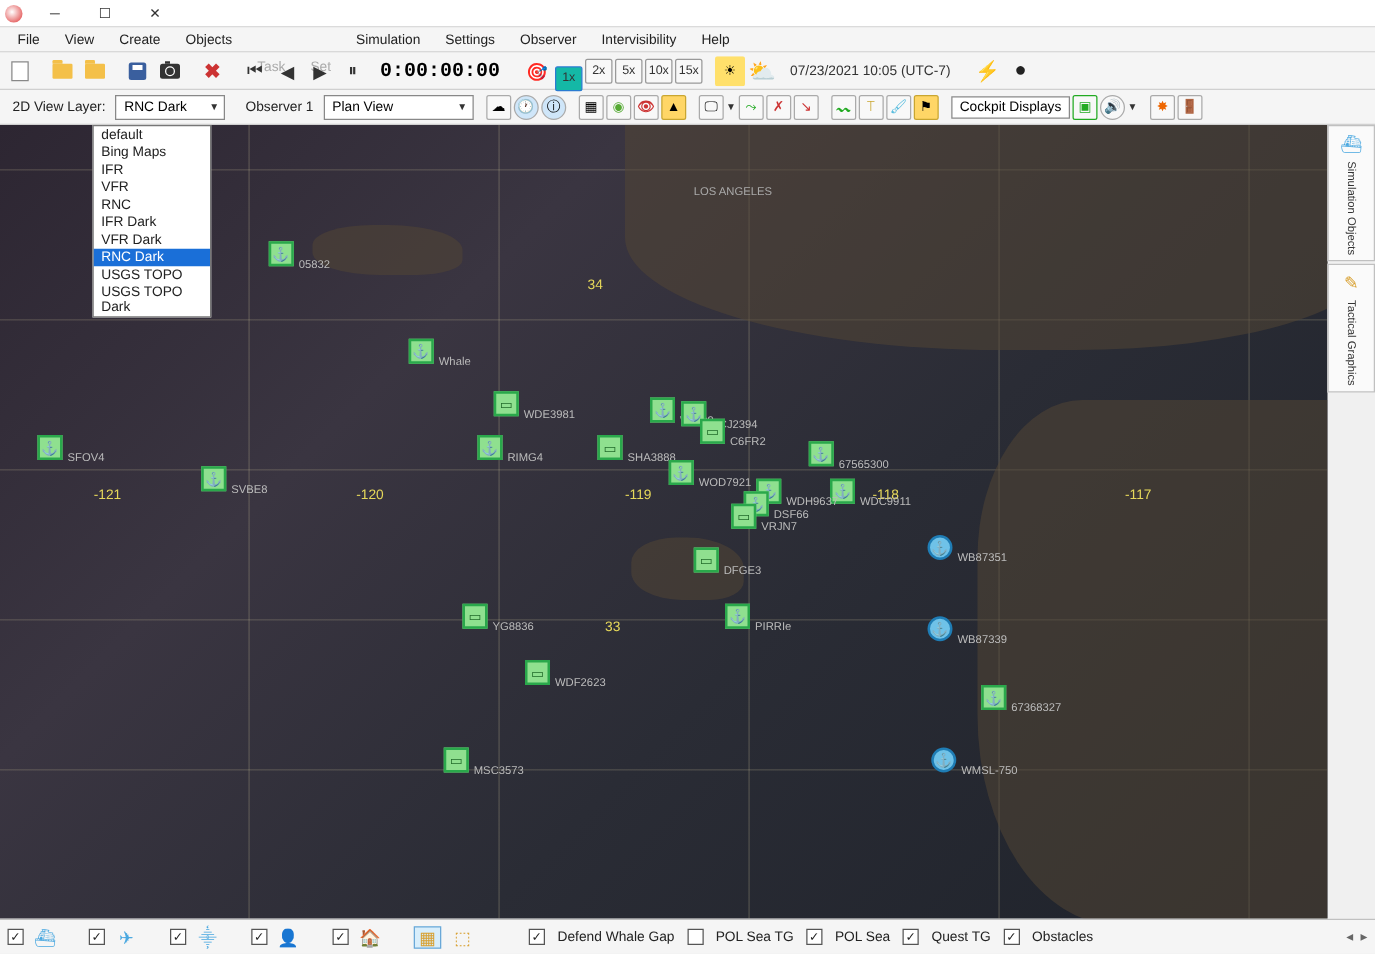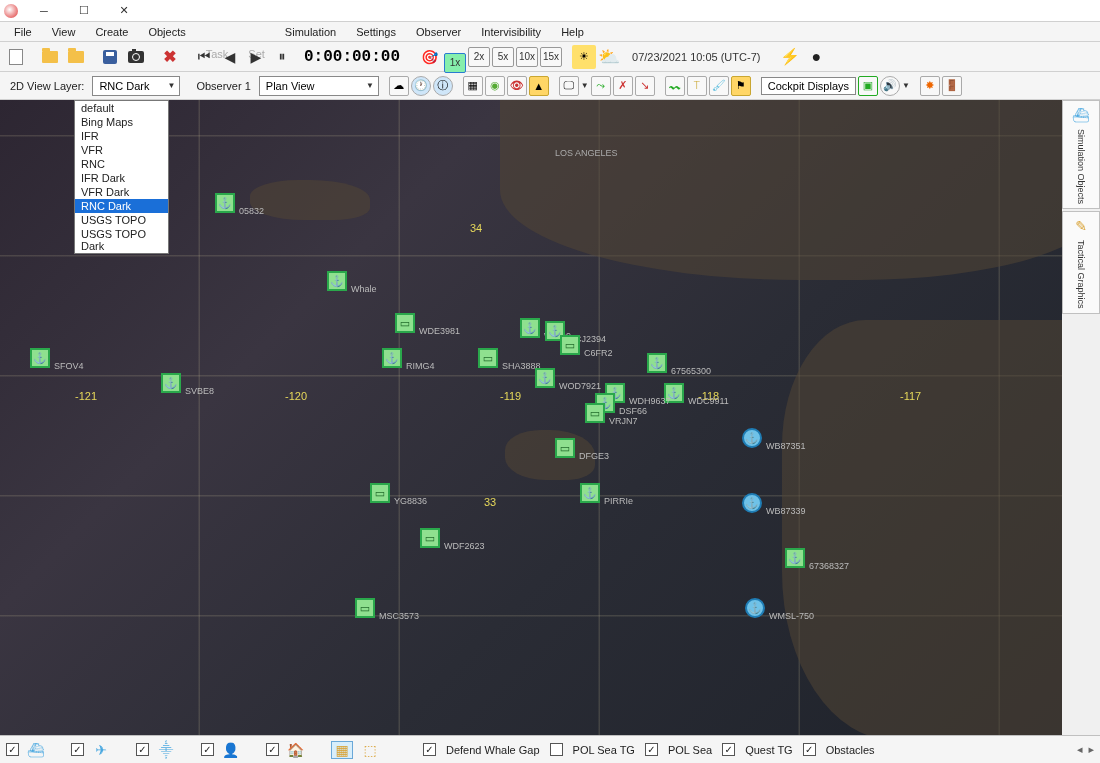--- a/index.html
+++ b/index.html
@@ -26,21 +26,21 @@
 .page-ico { width: 14px; height: 16px; background:#fff; border:1px solid #888; }
 .save-ico { width:14px; height:14px; background:#3a5f9e; border-radius:2px; position:relative; }
 .save-ico::after{content:"";position:absolute;top:2px;left:3px;width:8px;height:4px;background:#fff;}
 .cam-ico{width:16px;height:12px;background:#333;border-radius:2px;position:relative;}
 .cam-ico::before{content:"";position:absolute;top:-2px;left:4px;width:4px;height:2px;background:#333;}
 .cam-ico::after{content:"";position:absolute;top:2px;left:4px;width:6px;height:6px;border:1px solid #fff;border-radius:50%;}
 .x-ico{font-size:16px;font-weight:bold;color:#c33;}
 .playctl{font-size:14px;color:#333;}
 .time-disp{font:bold 16px/1 "Courier New",monospace; padding:0 8px;}
 .pill{width:22px;height:20px;display:flex;align-items:center;justify-content:center;border:1px solid #999;border-radius:2px;cursor:pointer;font-size:10px;color:#333;background:#f8f8f8;}
-.pill.sel{background:#86efac;border-color:#2a7bd1;margin-top:12px;}
+.pill.sel{background:#14b8a6;border-color:#2a7bd1;margin-top:12px;}
 .cloud{font-size:18px;color:#888;text-shadow:0 0 0 #fff;}
 .datetime{padding:0 8px;color:#333;}
 .bolt{font-size:16px;color:#333;}
 .bomb{font-size:16px;color:#222;}
 
 .dd{height:20px;border:1px solid #888;background:#fff;display:flex;align-items:center;padding:0 4px 0 6px;cursor:pointer;}
 .dd .arr{margin-left:auto;font-size:8px;color:#333;}
 #dd-layer{width:88px;}
 #dd-view{width:120px;}
 .tb-label{padding:0 6px;color:#222;}

